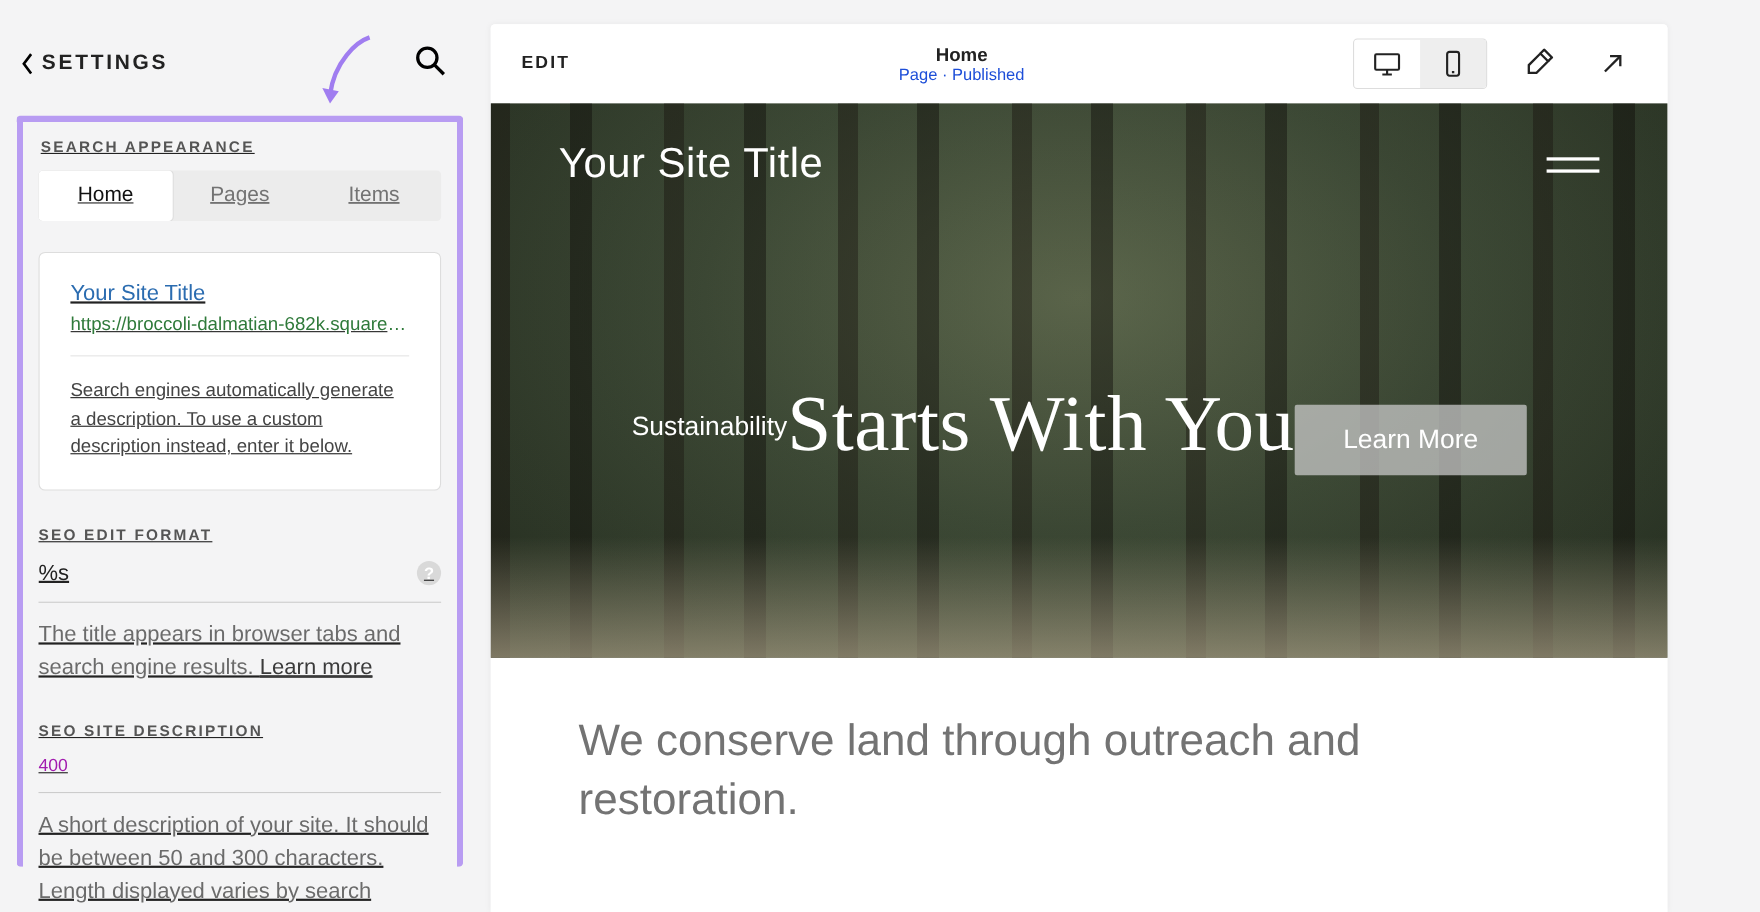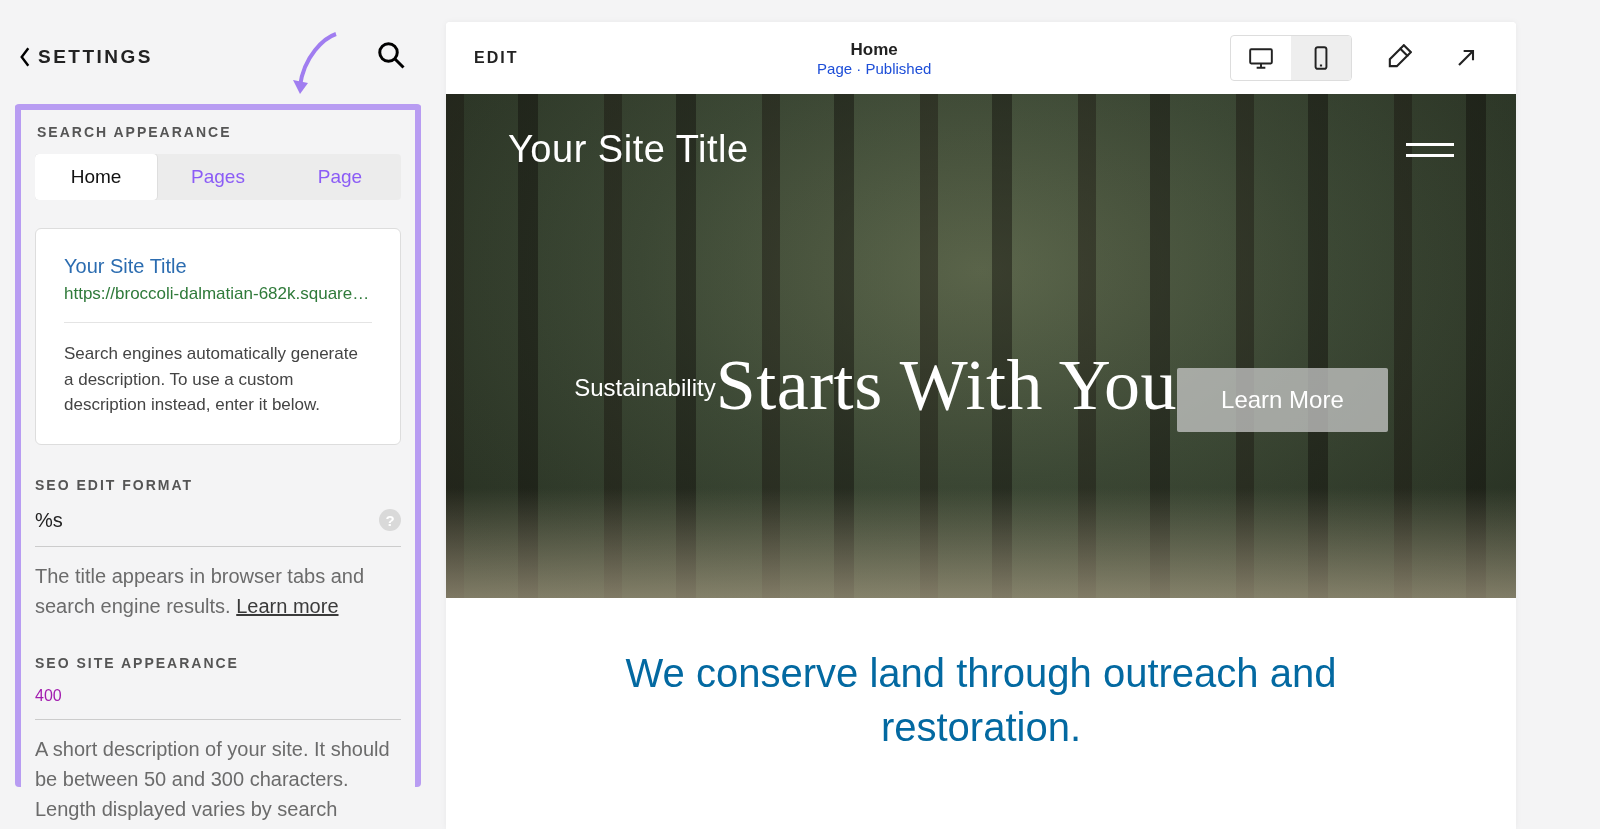--- a/index.html
+++ b/index.html
@@ -7,25 +7,25 @@
   body { width: 1600px; height: 829px; overflow: hidden; position: relative; }
 
   
   .sidebar { position: absolute; left: 0; top: 0; width: 436px; height: 100%; padding: 40px 0 0 0; }
   .sidebar-header { display: flex; align-items: center; justify-content: space-between; padding: 0 30px 0 18px; margin-bottom: 30px; }
   .back { display: flex; align-items: flex-start; gap: 6px; cursor: pointer; }
   .back svg { width: 14px; height: 22px; stroke: #000; stroke-width: 2.2; fill: none; }
   .back-label { font-size: 19px; letter-spacing: 2.5px; font-weight: 600; }
   .search-btn svg { width: 30px; height: 30px; stroke: #000; stroke-width: 2.4; fill: none; }
 
-  .highlight-box { margin: 0 15px; border: 6px solid #b89cf2; border-bottom: none; border-radius: 4px; padding: 8px 14px 0 14px; height: calc(100% - 106px); }
+  .highlight-box { margin: 0 15px; border: 6px solid #b89cf2; border-bottom: none; border-radius: 4px; padding: 8px 14px 0 14px; height: calc(100% - 106px); text-decoration: underline; }
   .section-label { font-size: 14px; letter-spacing: 2px; font-weight: 600; color: #555; margin: 6px 0 14px 2px; }
 
   .tabs { display: flex; background: #ececec; border-radius: 4px; overflow: hidden; margin-bottom: 28px; }
-  .tab { flex: 1; text-align: center; padding: 12px 0; font-size: 19px; color: #8b5cf6; cursor: pointer; }
+  .tab { flex: 1; text-align: center; padding: 12px 0; font-size: 19px; color: #737373; cursor: pointer; }
   .tab.active { background: #fff; color: #111; font-weight: 500; border-radius: 4px; box-shadow: 0 0 0 1px rgba(0,0,0,0.06); }
 
   .preview-card { border: 1px solid #ddd; border-radius: 6px; padding: 26px 28px; background: #fff; margin-bottom: 32px; }
   .preview-title { color: #2b6cb0; font-size: 20px; margin-bottom: 6px; }
   .preview-url { color: #2f7a3a; font-size: 17px; white-space: nowrap; overflow: hidden; text-overflow: ellipsis; padding-bottom: 18px; border-bottom: 1px solid #e4e4e4; }
   .preview-desc { color: #444; font-size: 17px; line-height: 1.5; margin-top: 18px; }
 
   .field-label { font-size: 14px; letter-spacing: 2px; font-weight: 600; color: #555; margin-bottom: 16px; }
   .field-row { display: flex; align-items: center; justify-content: space-between; border-bottom: 1px solid #ccc; padding: 0 0 14px 0; margin-bottom: 14px; }
   .field-input { border: none; background: transparent; font-size: 20px; color: #222; outline: none; flex: 1; }
@@ -69,21 +69,21 @@
   .hero > * { position: relative; z-index: 2; }
   .hero-top { display: flex; align-items: center; justify-content: space-between; padding: 34px 62px 0 62px; }
   .site-title { color: #fff; font-size: 38px; font-weight: 500; letter-spacing: 0.5px; }
   .hamburger { display: flex; flex-direction: column; gap: 8px; cursor: pointer; }
   .hamburger span { display: block; width: 48px; height: 3px; background: #fff; }
   .hero-center { flex: 1; display: flex; align-items: center; justify-content: center; text-align: center; color: #fff; padding-top: 30px; }
   .eyebrow { font-size: 24px; font-weight: 500; margin-bottom: 24px; }
   .hero-heading { font-size: 72px; font-weight: 500; letter-spacing: 0.5px; margin-bottom: 28px; font-family: Liberation Serif, serif; }
   .cta { background: rgba(200,200,200,0.75); color: #fff; font-size: 24px; padding: 18px 44px; border: none; border-radius: 2px; }
 
-  .tagline { padding: 48px 80px 0 80px; text-align: center; font-size: 40px; font-weight: 500; color: #0369a1; line-height: 1.35; }
+  .tagline { padding: 48px 80px 0 80px; font-size: 40px; font-weight: 500; color: #737373; line-height: 1.35; }
 </style>
 </head>
 <body>
 
 <aside class="sidebar">
 
   <div class="sidebar-header">
     <div class="back">
       <svg viewBox="0 0 12 20">
           <polyline points="9,2 3,10 9,18"></polyline>
@@ -102,39 +102,39 @@
     <path d="M48,4 C36,8 16,26 12,56"></path>
     <polygon points="12,64 5,50 20,53"></polygon>
   </svg>
 
   <div class="highlight-box">
     <div class="section-label">SEARCH APPEARANCE</div>
 
     <div class="tabs">
       <div class="tab active">Home</div>
       <div class="tab">Pages</div>
-      <div class="tab">Page</div>
+      <div class="tab">Items</div>
     </div>
 
     <div class="preview-card">
       <div class="preview-title">Your Site Title</div>
       <div class="preview-url">https://broccoli-dalmatian-682k.squares...</div>
       <div class="preview-desc">Search engines automatically generate a description. To use a custom description instead, enter it below.</div>
     </div>
 
     <div class="field-label">SEO EDIT FORMAT</div>
     <div class="field-row">
       <input class="field-input" value="%s" style="">
       <div class="help-icon">?</div>
     </div>
     <div class="helper-text">
       <span>The title appears in browser tabs and search engine results. </span><span class="learn-more">Learn more</span>
     </div>
 
-    <div class="field-label">SEO SITE APPEARANCE</div>
+    <div class="field-label">SEO SITE DESCRIPTION</div>
     <div class="field-row">
       <span class="char-count">400</span>
     </div>
     <div class="helper-text">
       <span>A short description of your site. It should be between 50 and 300 characters. Length displayed varies by search engines. </span><span class="learn-more">Learn more</span>
     </div>
   </div>
 </aside>
 
 <main class="main">

